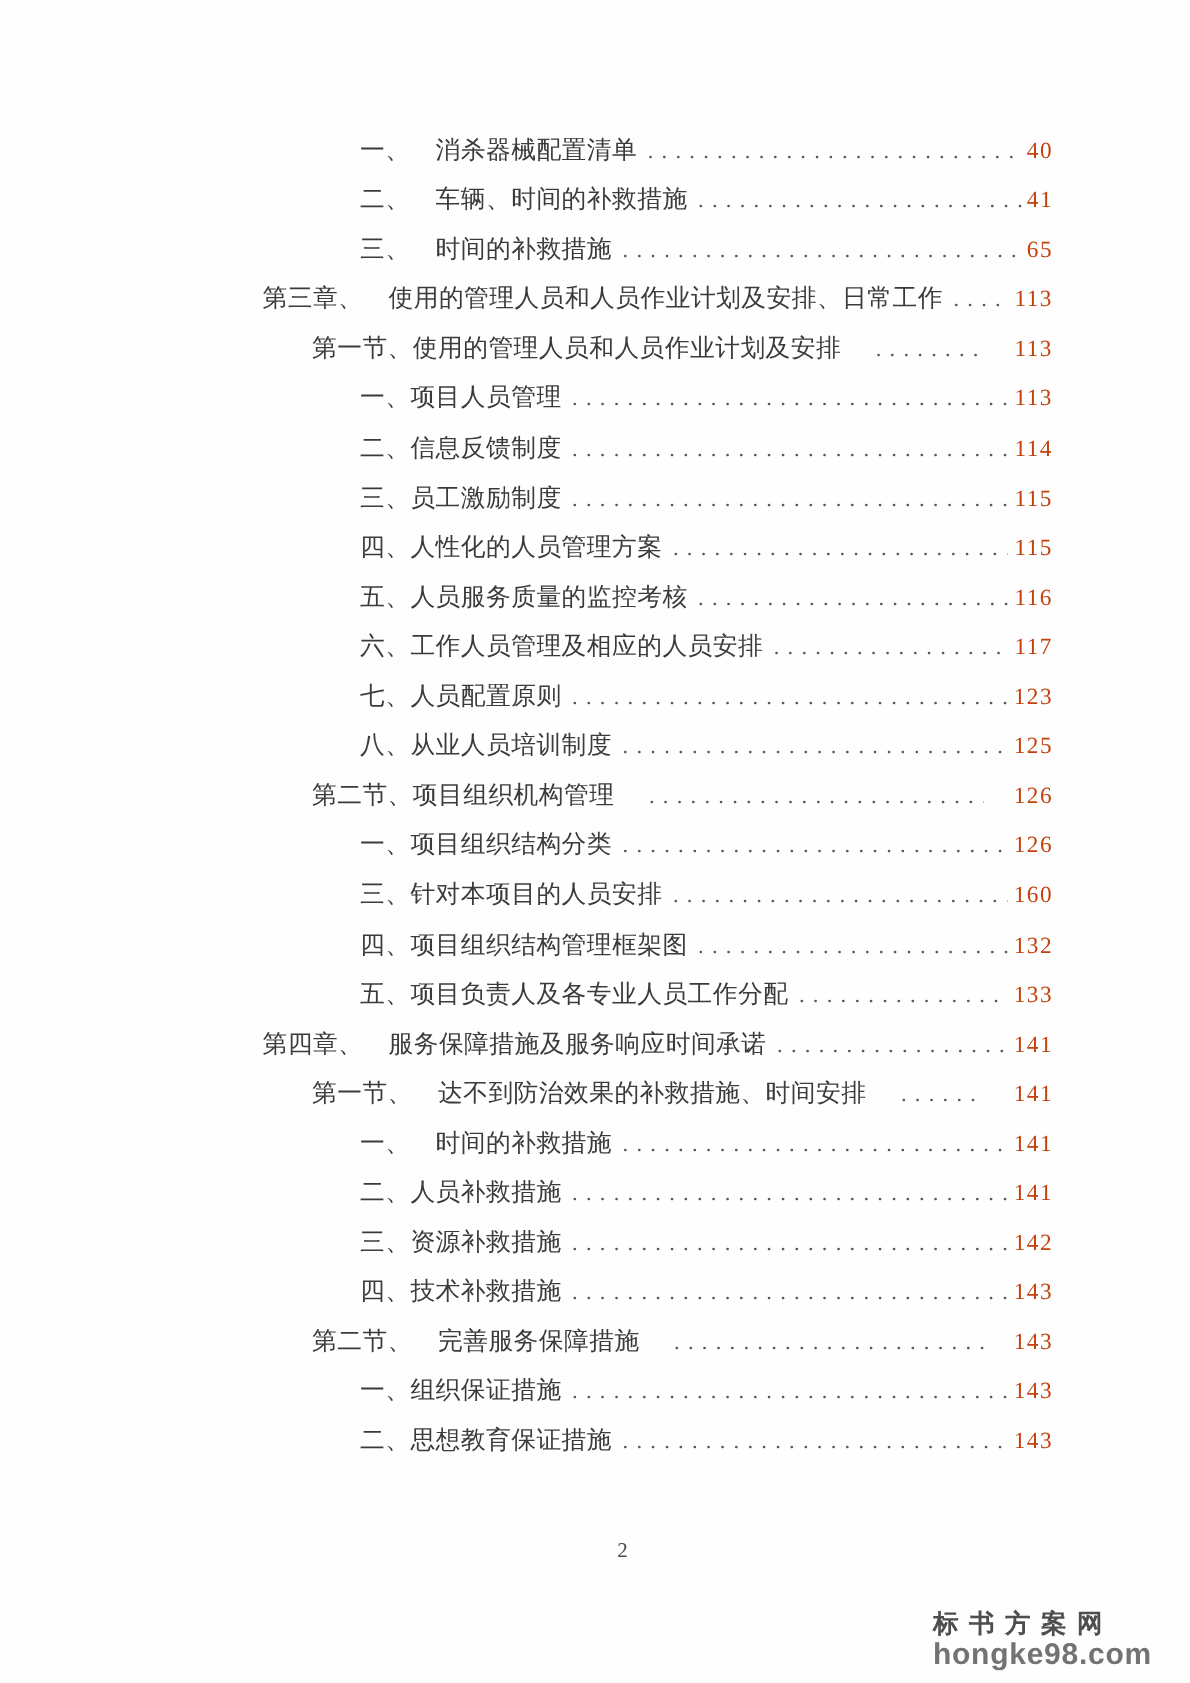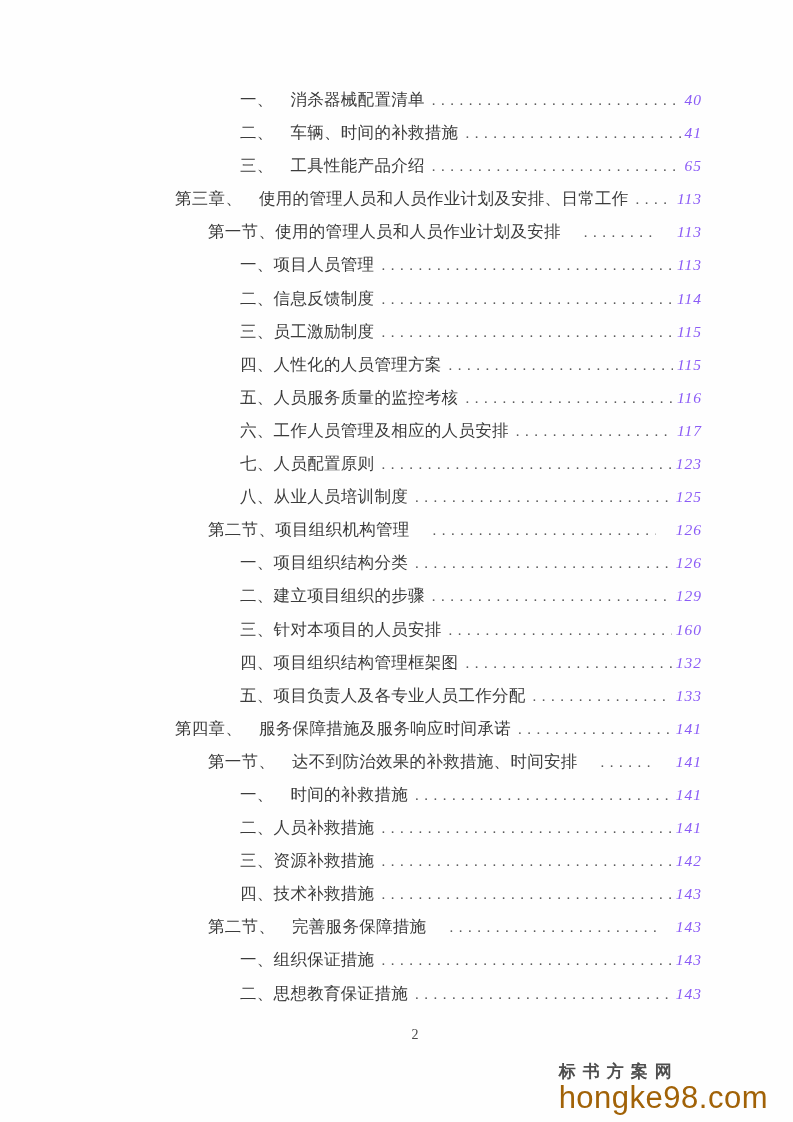--- a/index.html
+++ b/index.html
@@ -49,23 +49,22 @@
     font-size: 15px;
     letter-spacing: 5.5px;
   }
   .toc-dots::after {
     content: "....................................................................................................";
   }
   .toc-page {
     flex: 0 0 auto;
     white-space: nowrap;
     font-size: 15.5px;
-    color: #8b5cf6;
+    color: #c2410c;
     letter-spacing: 1px;
-    font-style: italic;
   }
   
   .page-number {
     position: absolute;
     top: 1027px;
     left: 415px;
     transform: translateX(-50%);
     font-size: 14px;
     color: #4a4a4a;
   }
@@ -79,46 +78,46 @@
     font-family: "Liberation Sans", "DejaVu Sans", sans-serif;
   }
   .watermark-brand {
     font-size: 17px;
     font-weight: bold;
     letter-spacing: 7px;
     margin-right: -7px;
     line-height: 1;
   }
   .watermark-site {
-    font-size: 31px;
-    font-weight: normal;
+    font-size: 20px;
+    font-weight: bold;
     letter-spacing: 0.5px;
     line-height: 1.0;
     margin-top: 2px;
-    color: #a16207;
+    color: #737373;
   }
 </style>
 </head>
 <body>
 
 <div class="page">
 
   <div class="toc">
       <div class="toc-row lvl-item">
     <span class="toc-label">一、　消杀器械配置清单</span>
     <span class="toc-dots"></span>
     <span class="toc-page">40</span>
   </div>
       <div class="toc-row lvl-item">
     <span class="toc-label">二、　车辆、时间的补救措施</span>
     <span class="toc-dots"></span>
     <span class="toc-page">41</span>
   </div>
       <div class="toc-row lvl-item">
-    <span class="toc-label">三、　工具性能产品介绍</span>
+    <span class="toc-label">三、　时间的补救措施</span>
     <span class="toc-dots"></span>
     <span class="toc-page">65</span>
   </div>
       <div class="toc-row lvl-chapter">
     <span class="toc-label">第三章、　使用的管理人员和人员作业计划及安排、日常工作</span>
     <span class="toc-dots"></span>
     <span class="toc-page">113</span>
   </div>
       <div class="toc-row lvl-section">
     <span class="toc-label">第一节、使用的管理人员和人员作业计划及安排</span>
@@ -167,25 +166,20 @@
   </div>
       <div class="toc-row lvl-section">
     <span class="toc-label">第二节、项目组织机构管理</span>
     <span class="toc-dots"></span>
     <span class="toc-page">126</span>
   </div>
       <div class="toc-row lvl-item">
     <span class="toc-label">一、项目组织结构分类</span>
     <span class="toc-dots"></span>
     <span class="toc-page">126</span>
-  </div>
-      <div class="toc-row lvl-item">
-    <span class="toc-label">二、建立项目组织的步骤</span>
-    <span class="toc-dots"></span>
-    <span class="toc-page">129</span>
   </div>
       <div class="toc-row lvl-item">
     <span class="toc-label">三、针对本项目的人员安排</span>
     <span class="toc-dots"></span>
     <span class="toc-page">160</span>
   </div>
       <div class="toc-row lvl-item">
     <span class="toc-label">四、项目组织结构管理框架图</span>
     <span class="toc-dots"></span>
     <span class="toc-page">132</span>

